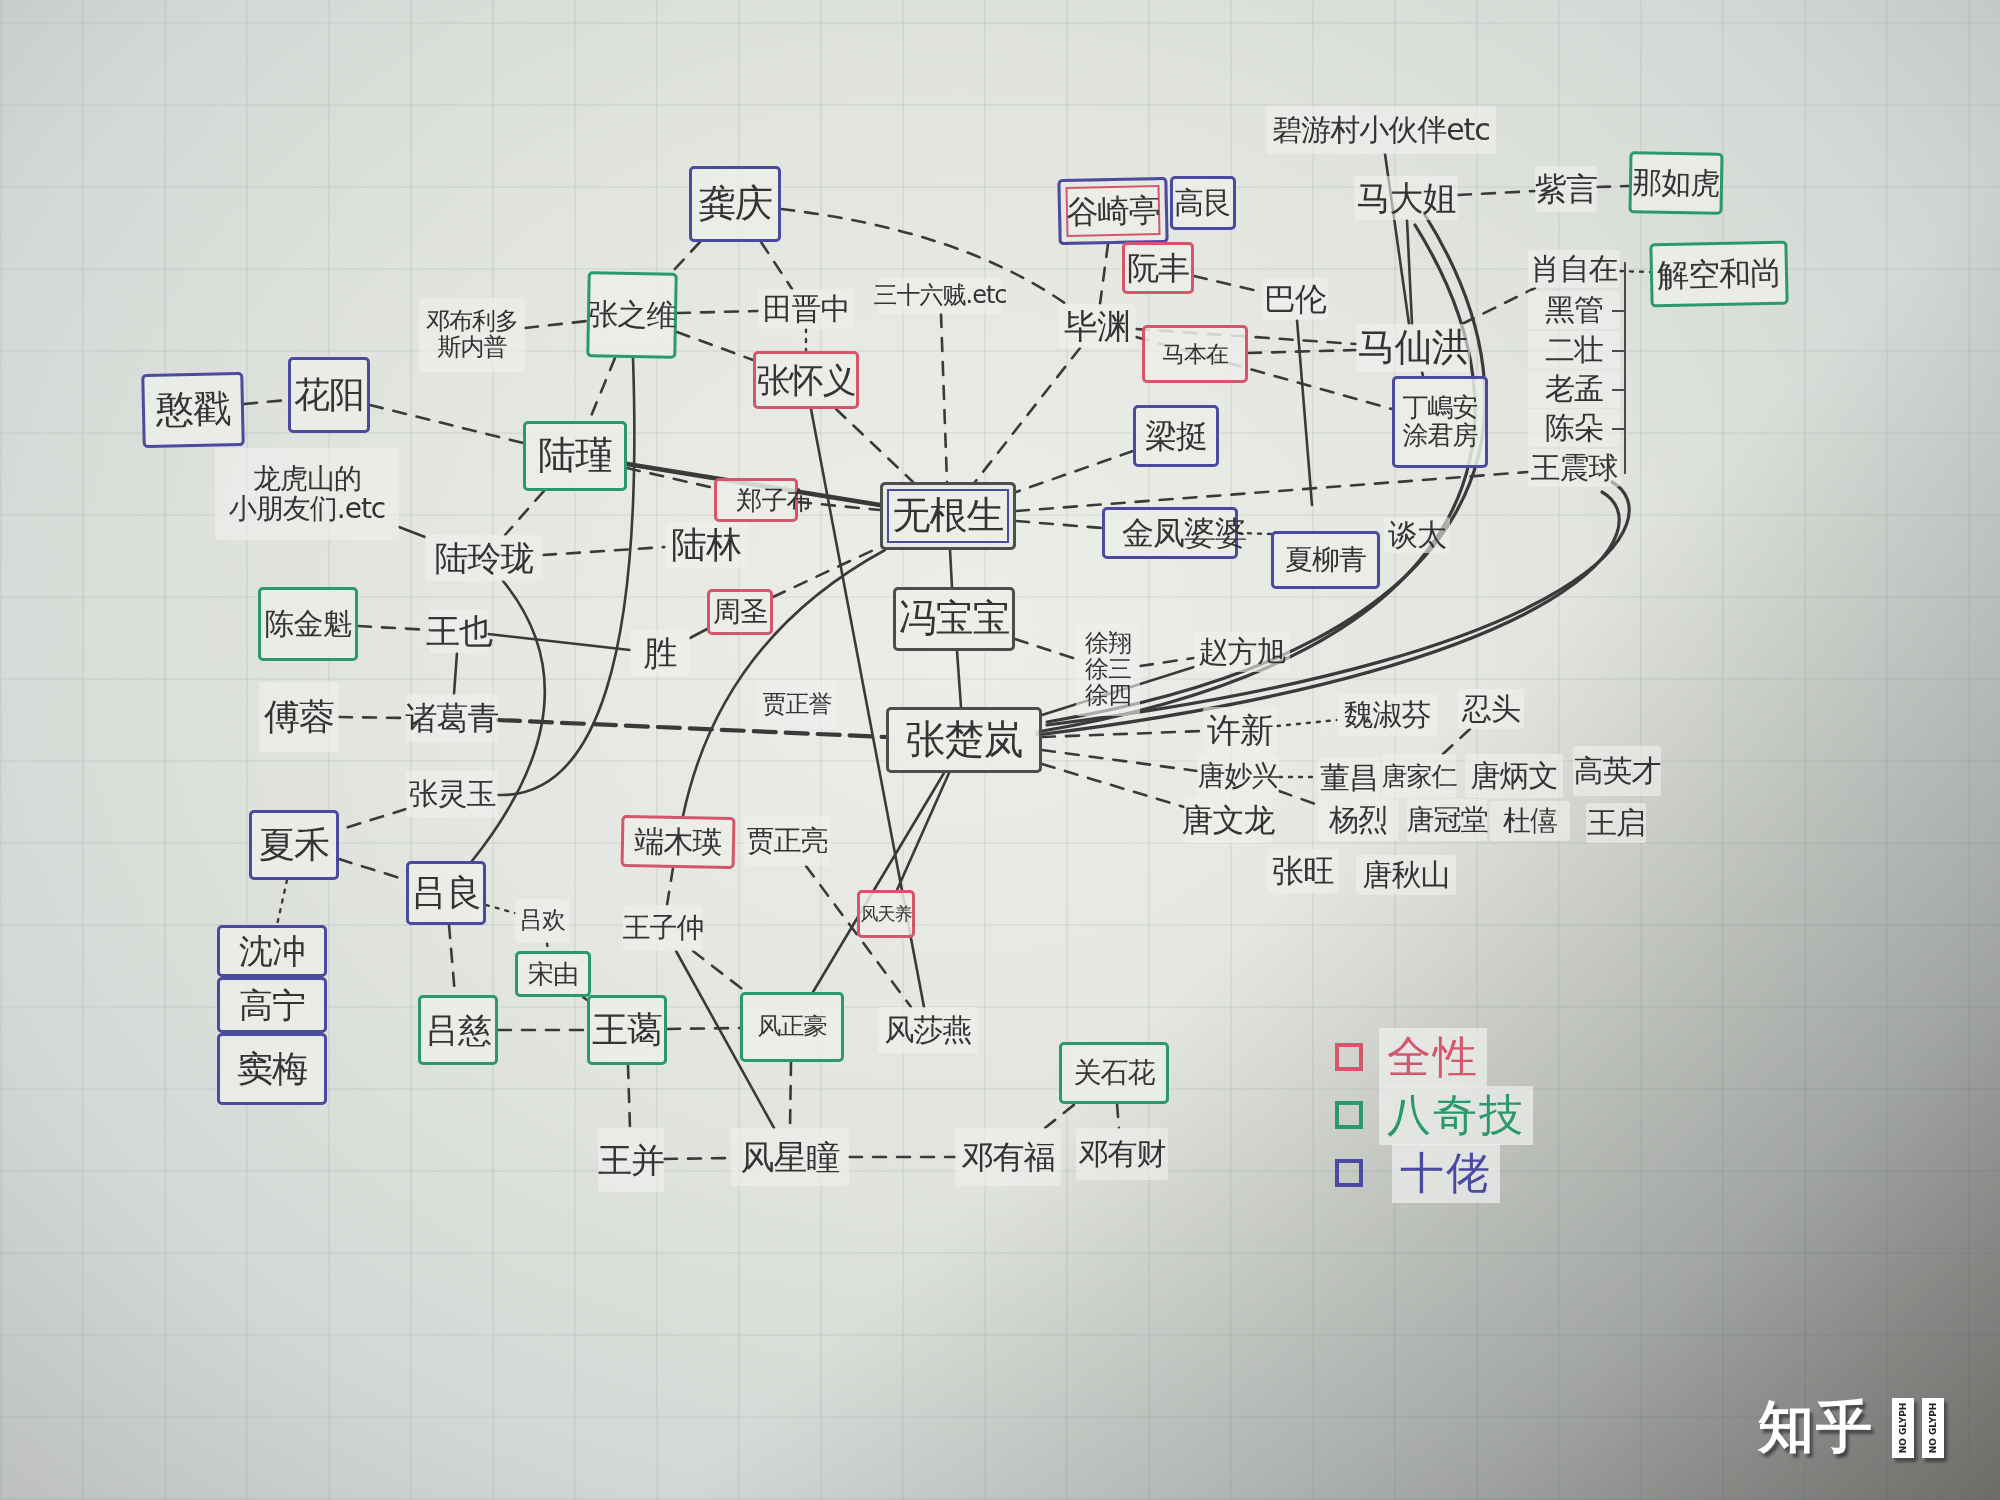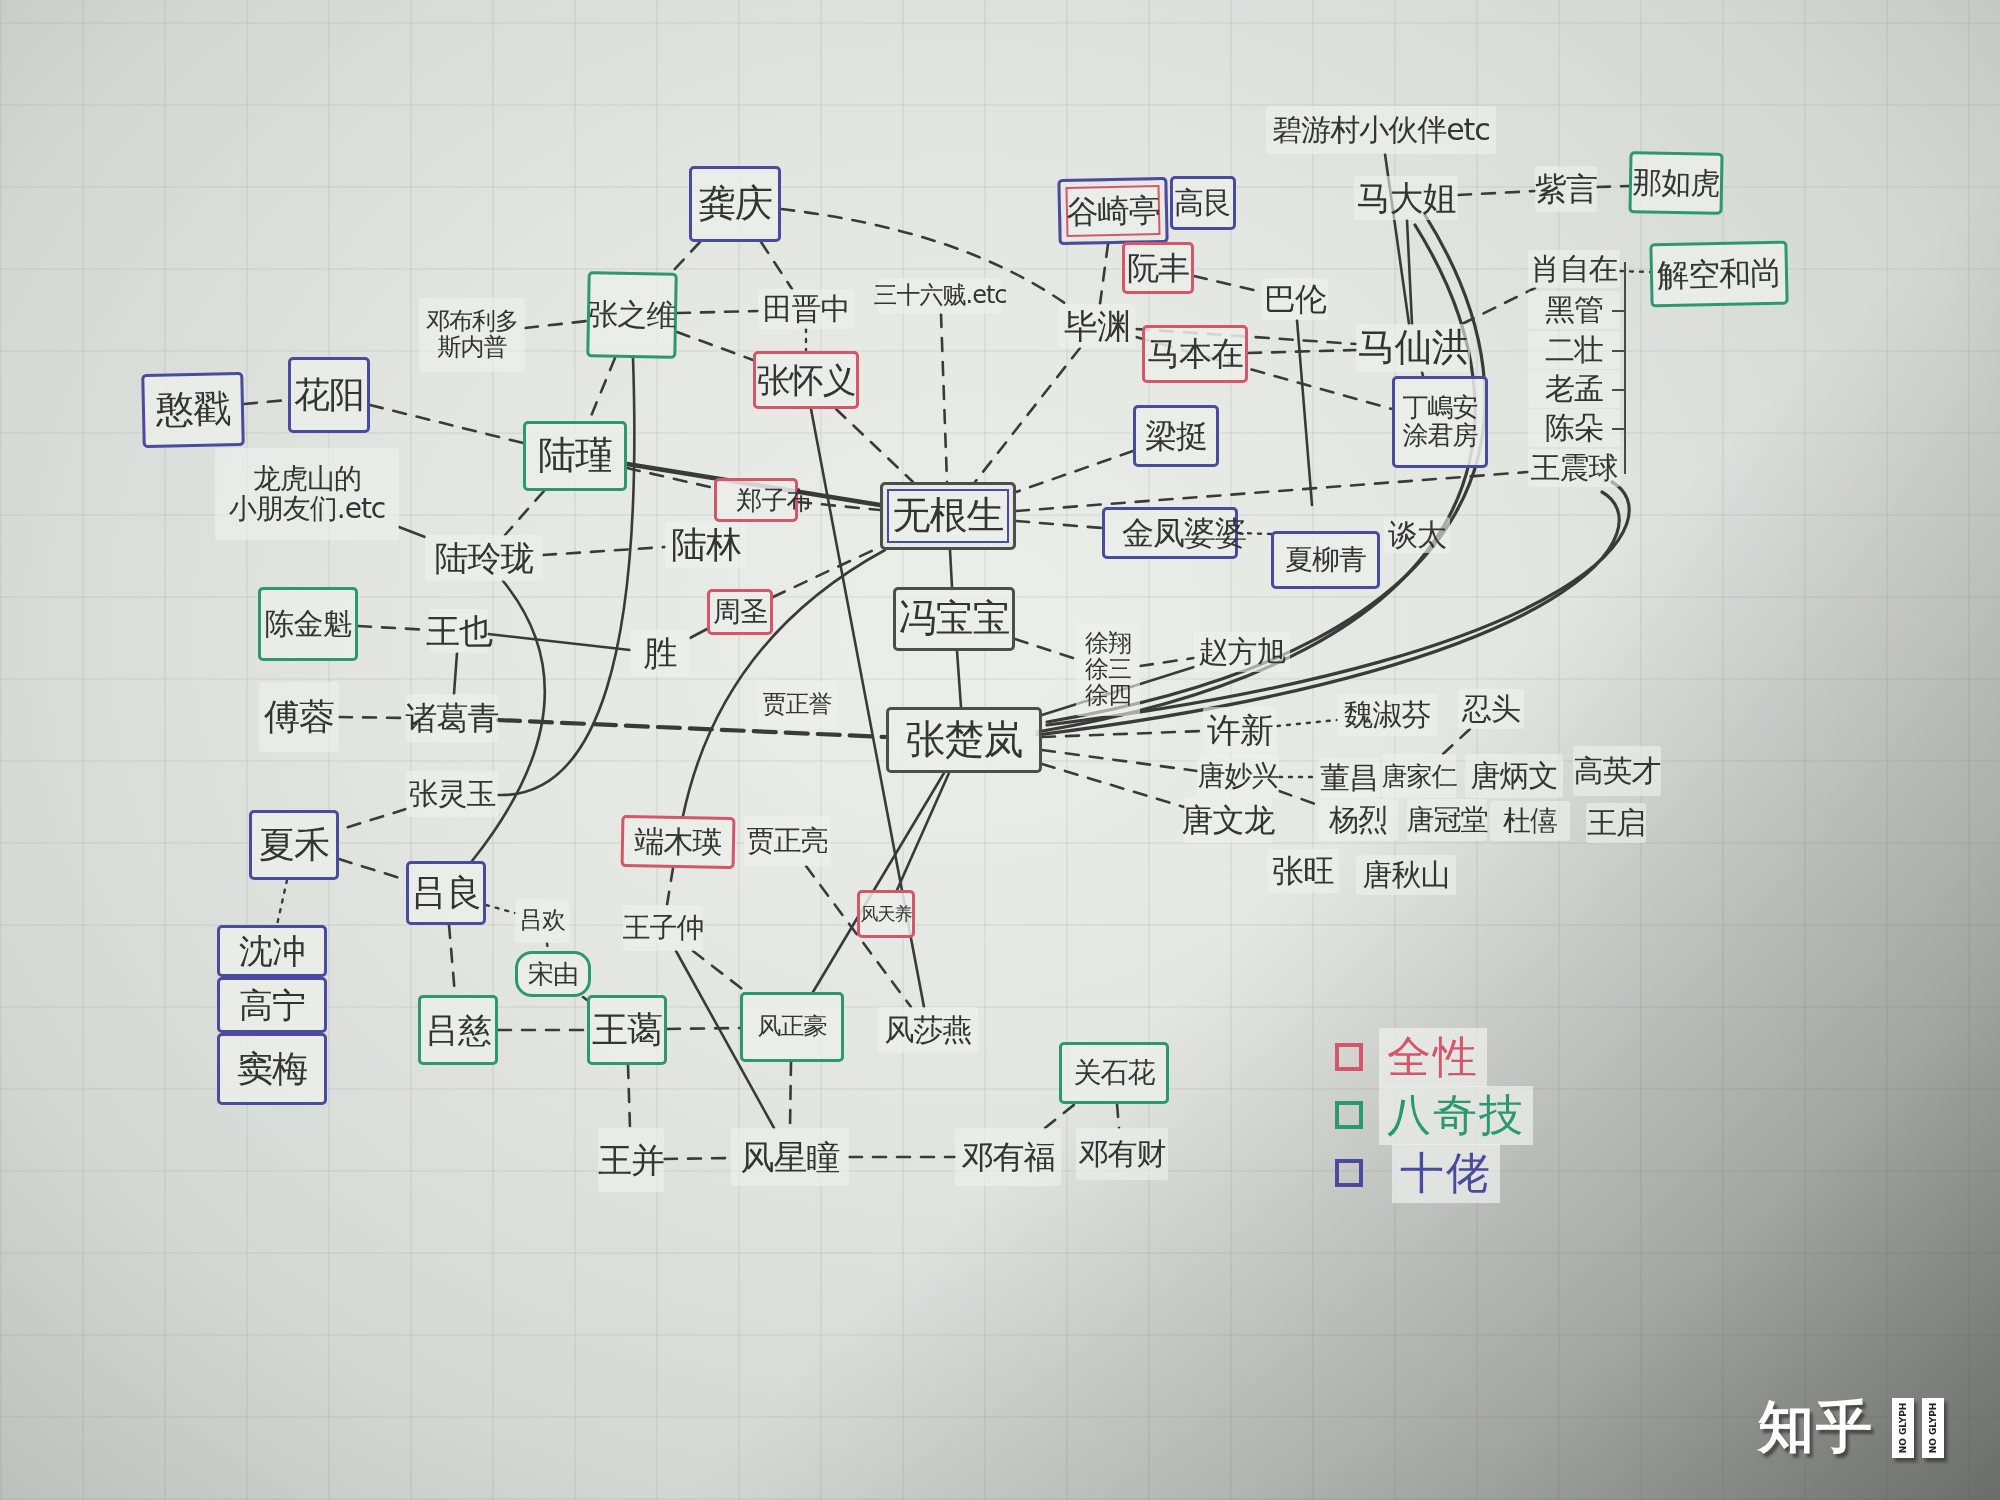--- a/index.html
+++ b/index.html
@@ -188,21 +188,21 @@
     </div>
   <div class="node box purple" style="left:1170px;top:176px;width:66px;height:54px;font-size:30px;">
       <span>高艮</span>
     </div>
   <div class="node box red" style="left:1122px;top:242px;width:72px;height:52px;font-size:32px;">
       <span>阮丰</span>
     </div>
   <div class="node plain" style="left:1058px;top:304px;width:78px;height:44px;font-size:34px;">
       <span>毕渊</span>
     </div>
-  <div class="node box red" style="left:1142px;top:325px;width:106px;height:58px;font-size:33px;">
+  <div class="node box red" style="left:1142px;top:325px;width:106px;height:58px;font-size:23px;">
       <span>马本在</span>
     </div>
   <div class="node box purple" style="left:1133px;top:405px;width:86px;height:62px;font-size:32px;">
       <span>梁挺</span>
     </div>
   <div class="node box purple" style="left:1102px;top:507px;width:136px;height:52px;font-size:32px;padding-left:28px;">
       <span>金凤婆婆</span>
     </div>
   <div class="node box purple" style="left:1271px;top:505px;width:109px;height:58px;font-size:28px;margin-top:26px;">
       <span>夏柳青</span>
@@ -342,21 +342,21 @@
     </div>
   <div class="node box purple" style="left:249px;top:810px;width:90px;height:70px;font-size:36px;">
       <span>夏禾</span>
     </div>
   <div class="node box purple" style="left:406px;top:861px;width:80px;height:64px;font-size:36px;">
       <span>吕良</span>
     </div>
   <div class="node plain" style="left:515px;top:899px;width:54px;height:44px;font-size:24px;">
       <span>吕欢</span>
     </div>
-  <div class="node box green" style="left:515px;top:951px;width:76px;height:46px;font-size:26px;border-radius:17px;">
+  <div class="node box green" style="left:515px;top:951px;width:76px;height:46px;font-size:26px;">
       <span>宋由</span>
     </div>
   <div class="node box purple" style="left:217px;top:925px;width:110px;height:52px;font-size:34px;">
       <span>沈冲</span>
     </div>
   <div class="node box purple" style="left:217px;top:977px;width:110px;height:56px;font-size:34px;">
       <span>高宁</span>
     </div>
   <div class="node box purple" style="left:217px;top:1033px;width:110px;height:72px;font-size:36px;">
       <span>窦梅</span>

